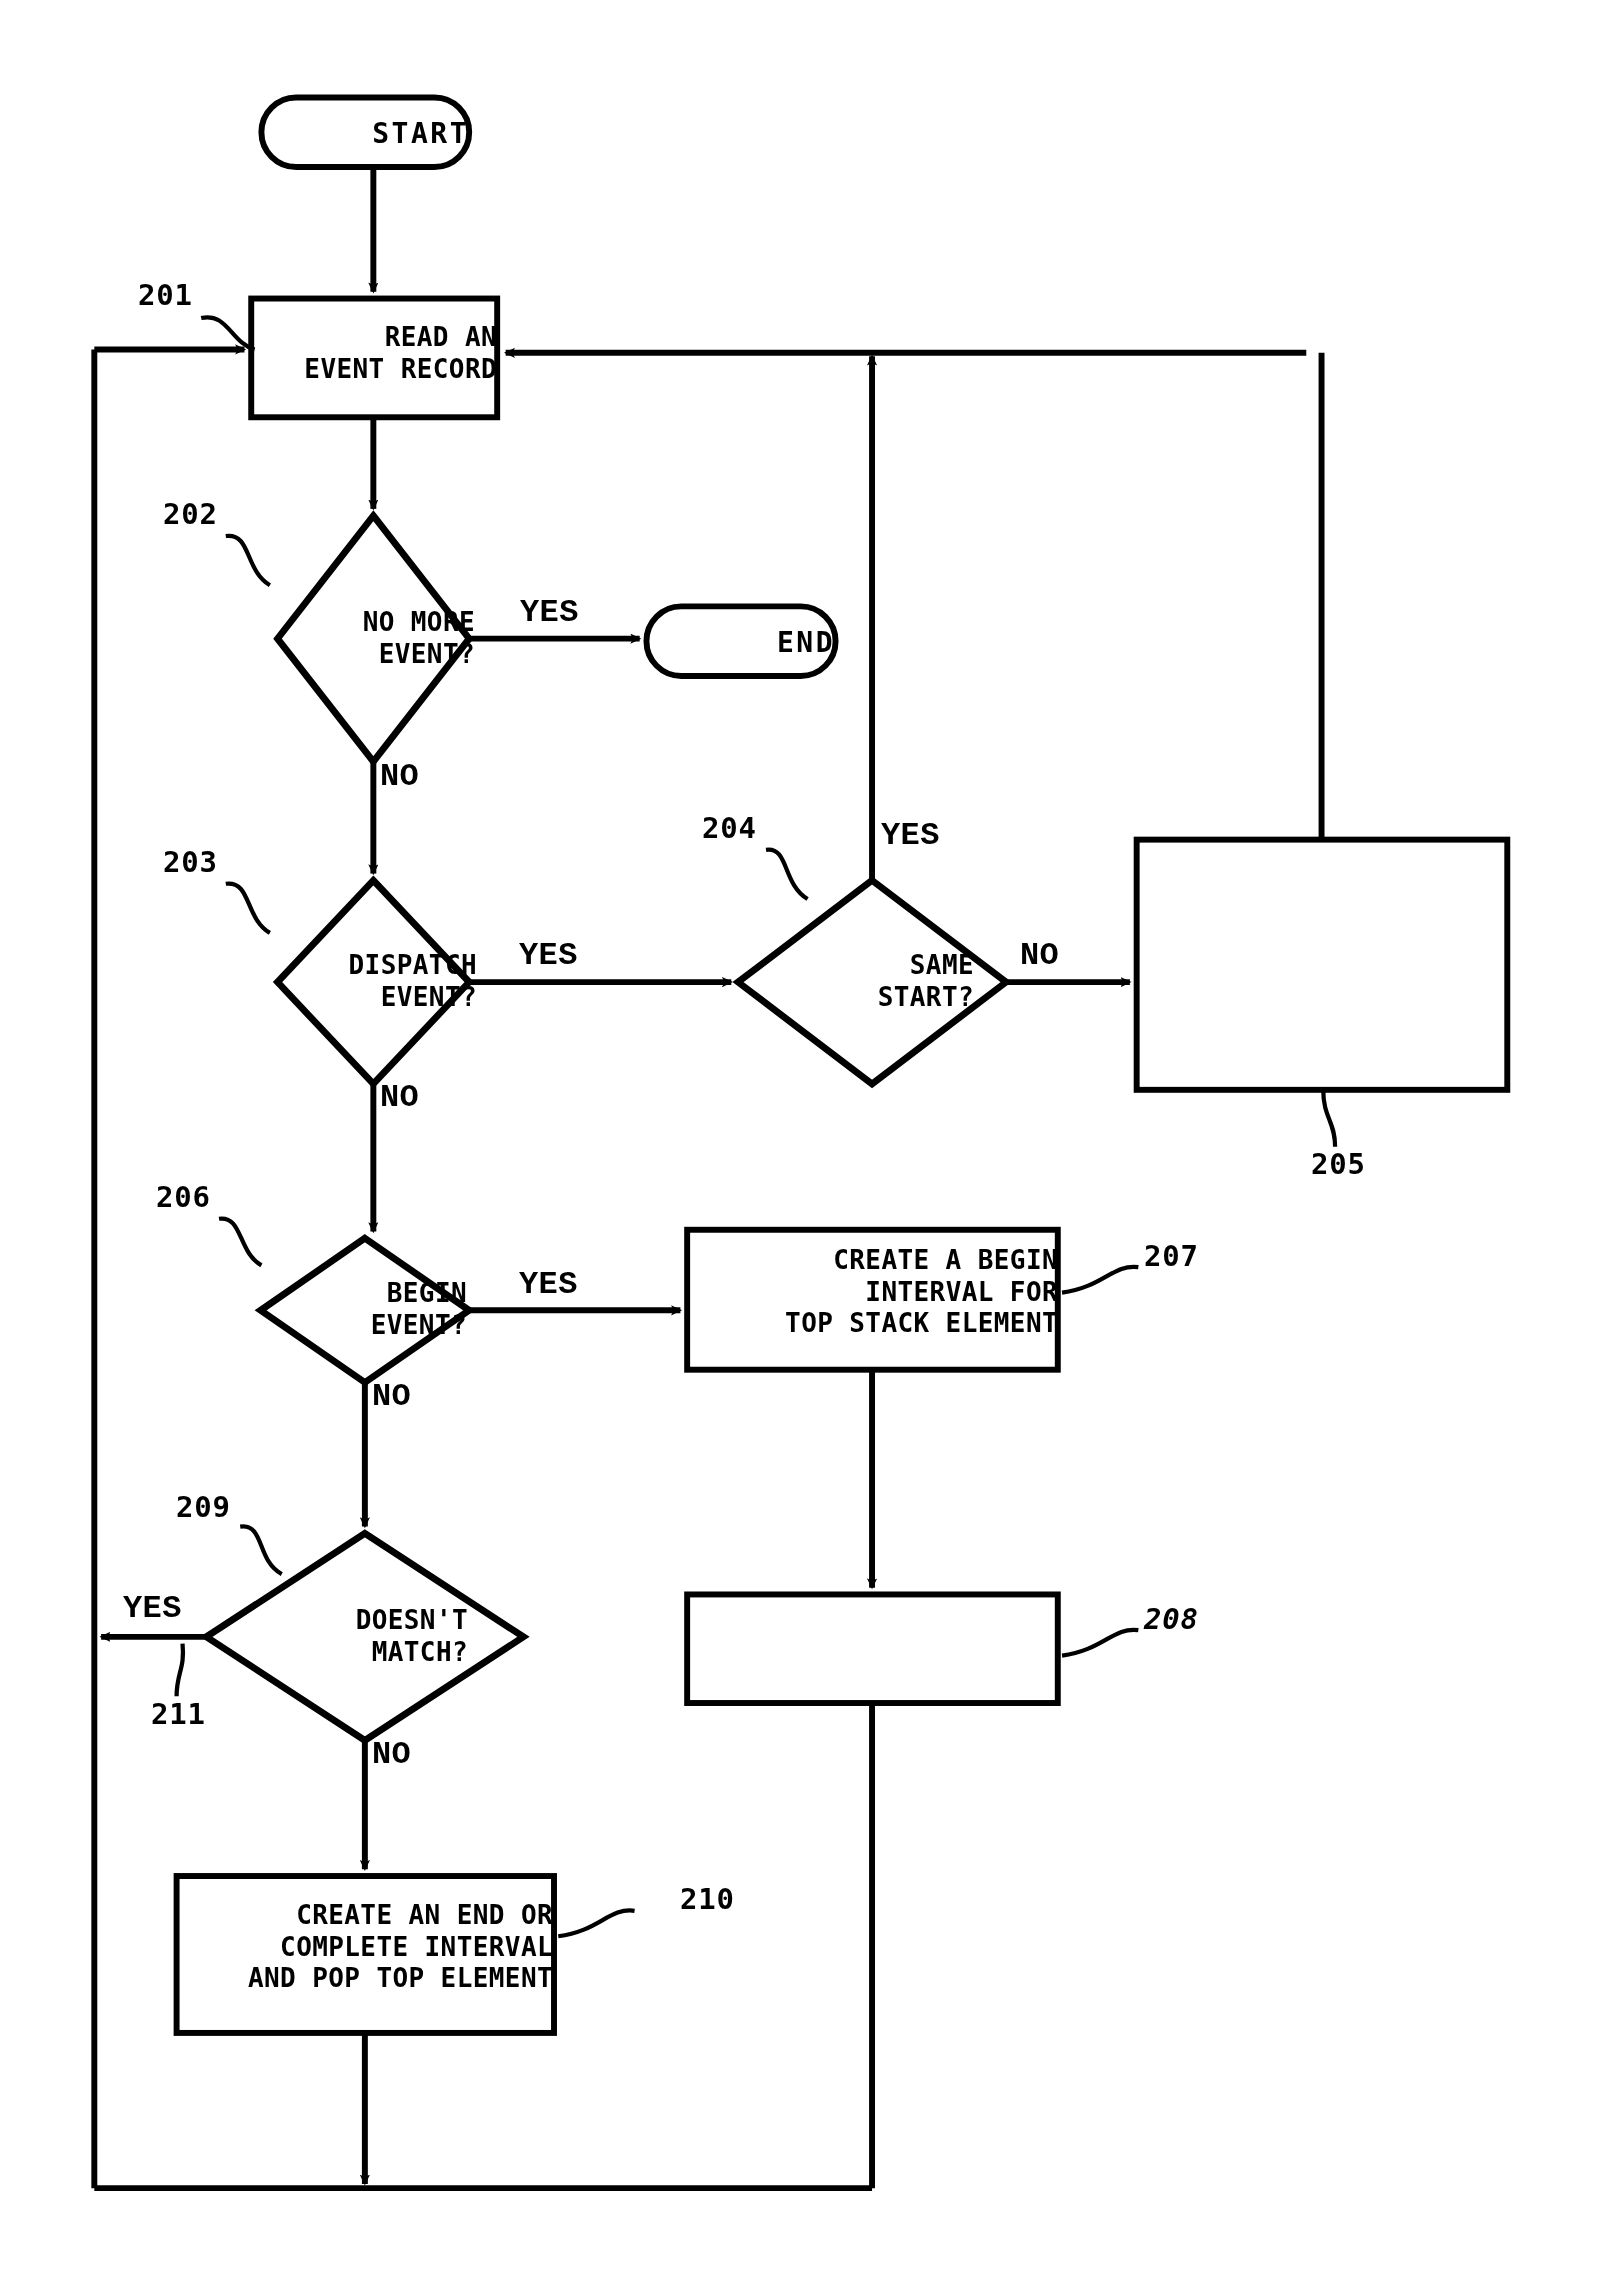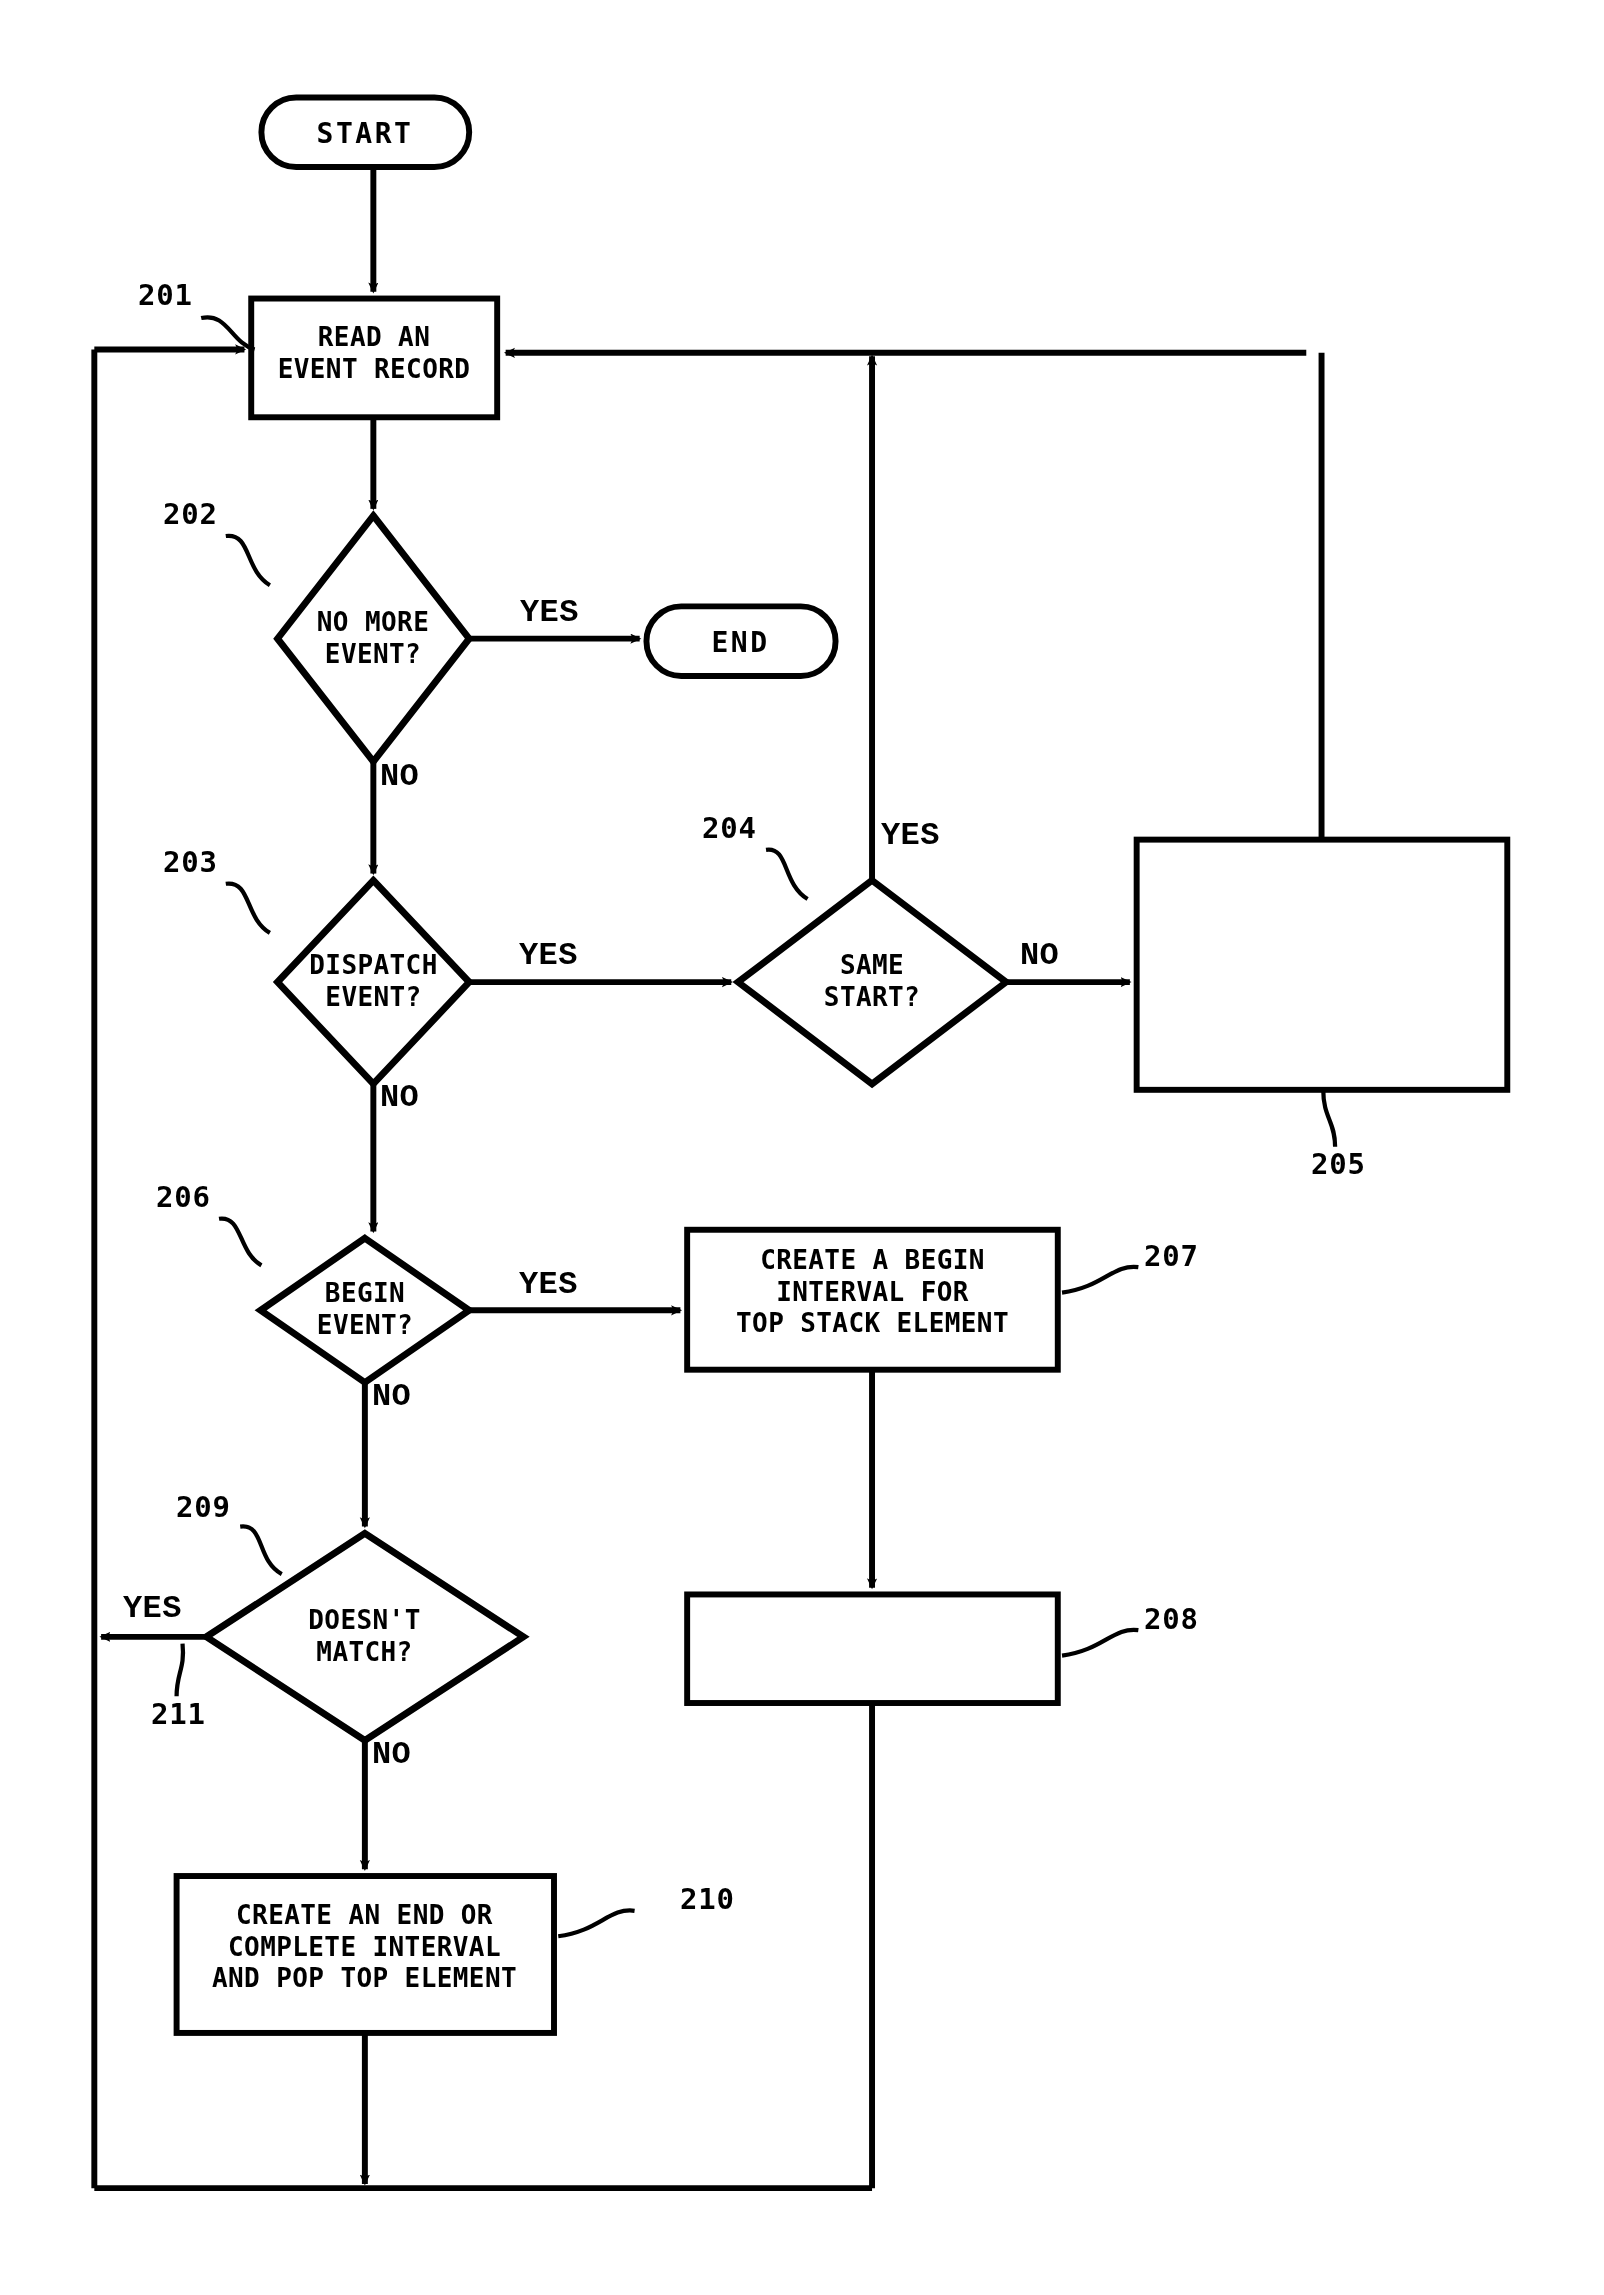--- a/index.html
+++ b/index.html
@@ -34,21 +34,21 @@
     text-align: center;
     font-family: "DejaVu Sans Mono", "Liberation Mono", monospace;
     font-style: italic;
     font-weight: bold;
     font-size: 51px;
     letter-spacing: 1.7px;
   }
   
   .node-text {
     position: absolute;
-    text-align: center;
+    text-align: right;
     font-family: "DejaVu Sans Mono", "Liberation Mono", monospace;
     font-weight: bold;
     font-size: 26px;
     line-height: 1.22;
     letter-spacing: 0.4px;
     white-space: pre-line;
     color: #000;
     pointer-events: none;
   }
   .terminal-text { font-size: 28px; letter-spacing: 2.5px; }
@@ -223,21 +223,21 @@
   <div class="ref-label" style="left:163px; top:845px;">203</div>
 
   <div class="ref-label" style="left:702px; top:811px;">204</div>
 
   <div class="ref-label" style="left:1311px; top:1147px;">205</div>
 
   <div class="ref-label" style="left:156px; top:1180px;">206</div>
 
   <div class="ref-label" style="left:1144px; top:1239px;">207</div>
 
-  <div class="ref-label" style="left:1144px; top:1602px;">208</div>
+  <div class="ref-label" style="left:1144px; top:1602px;font-style:italic;">208</div>
 
   <div class="ref-label" style="left:176px; top:1490px;">209</div>
 
   <div class="ref-label" style="left:638px; top:1882px;margin-left:42px;">210</div>
 
   <div class="ref-label" style="left:151px; top:1697px;">211</div>
 
 </div>
 
 

